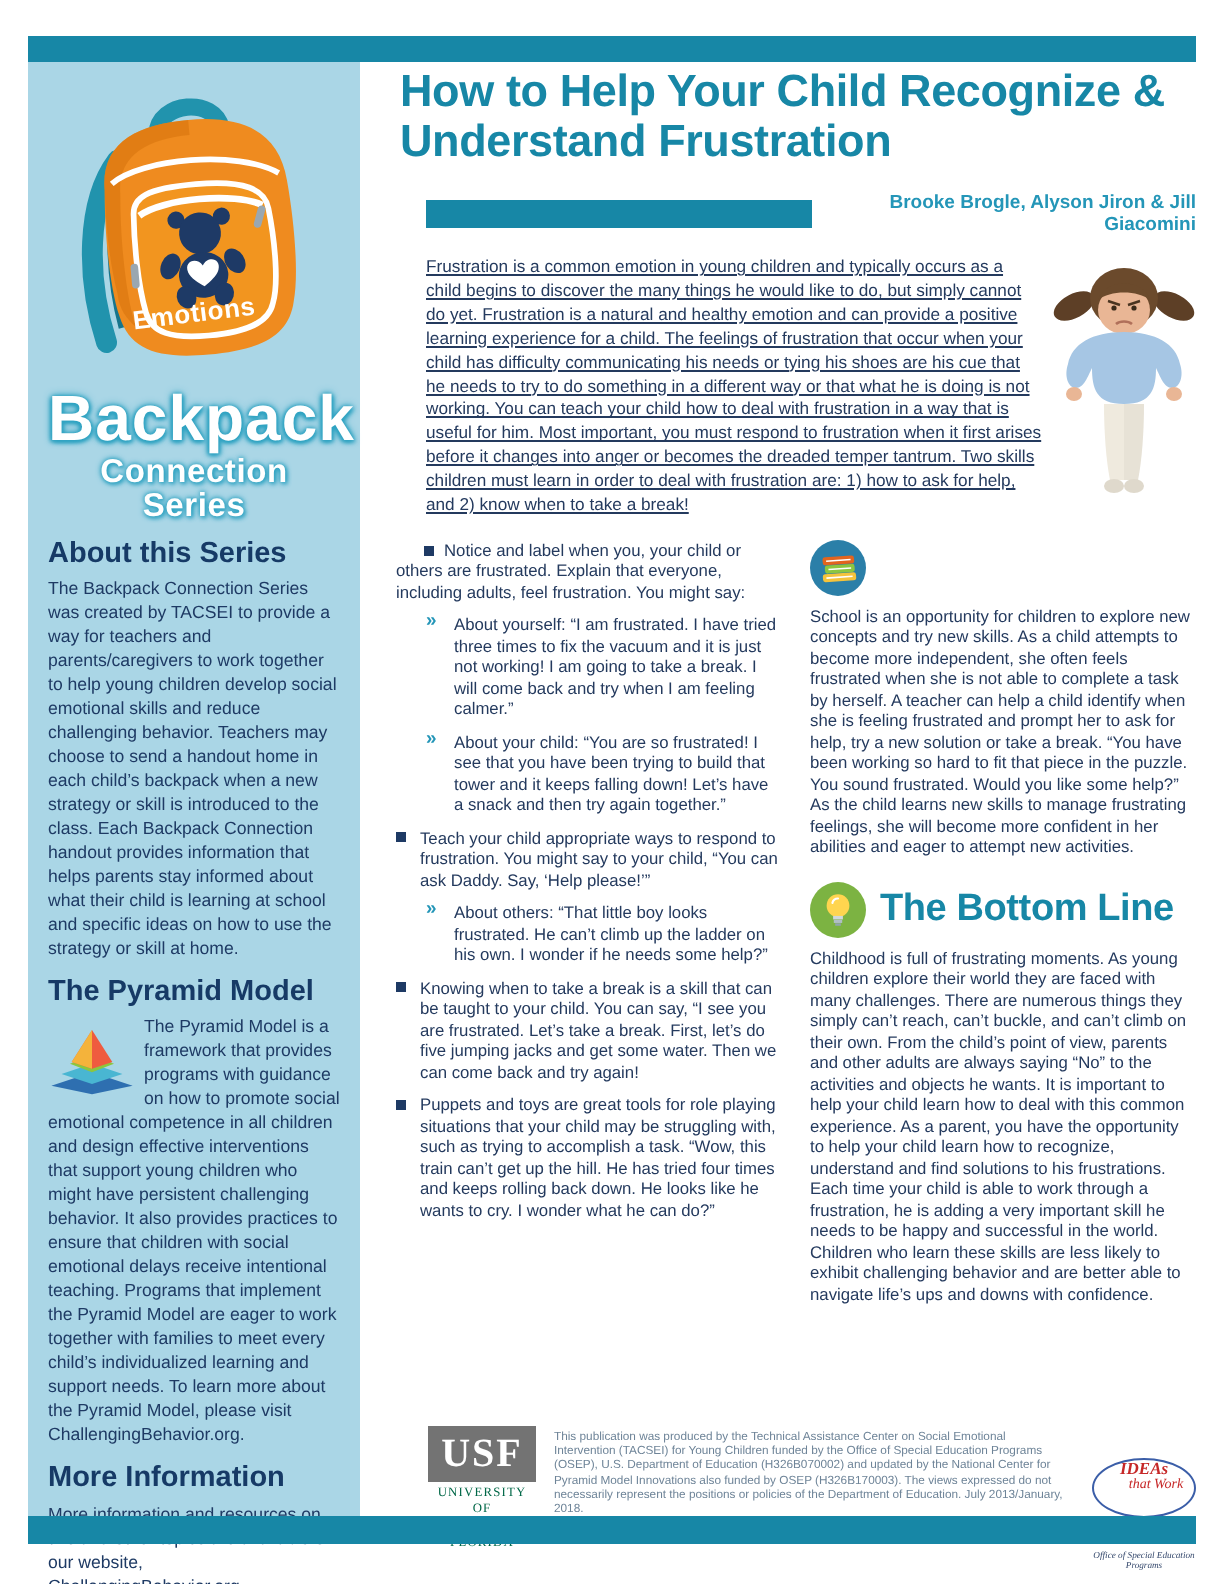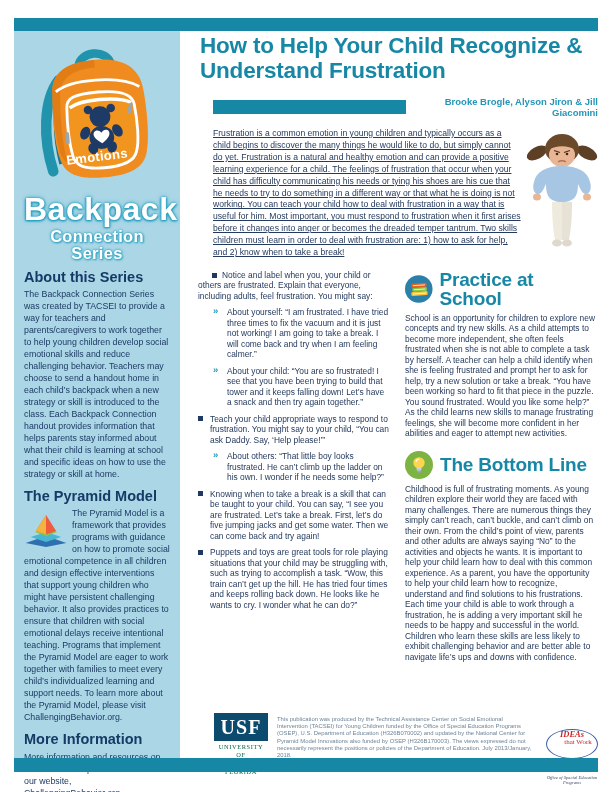--- a/index.html
+++ b/index.html
@@ -43,31 +43,31 @@
   .lead-bullet{text-indent:14px;}
   .sqm{display:inline-block;width:5px;height:5px;background:#1e3a64;margin-right:5px;}
   .hb{position:relative;padding-left:12px;}
   .hb::before{content:"";position:absolute;left:0;top:2.5px;width:5px;height:5px;background:#1e3a64;}
   .sb{position:relative;padding-left:29px;}
   .sb::before{content:"\00BB";position:absolute;left:15px;top:-1px;color:#2496b8;font-weight:bold;font-size:9.5px;}
   .bl-head{margin-top:12px;}
   
   .footer{position:absolute;left:214px;top:713px;width:386px;display:flex;gap:9px;}
   .usf{width:54px;text-align:center;font-family:"Liberation Serif",serif;}
-  .usf-box{width:54px;height:28px;background:#0c4a6e;color:#fff;font-weight:bold;font-size:20px;
+  .usf-box{width:54px;height:28px;background:#737373;color:#fff;font-weight:bold;font-size:20px;
            line-height:28px;letter-spacing:1px;}
   .usf-l{font-size:6.4px;color:#006747;letter-spacing:.6px;line-height:7.5px;margin-top:2px;}
   .notices{width:258px;}
   .notice-bold{font-size:8.2px;font-weight:bold;color:#1d4a6b;line-height:9.5px;margin:0;}
   .notice-small{font-size:5.9px;line-height:7.2px;color:#6e8498;margin:3px 0 0;}
   .ideas{width:56px;text-align:center;font-family:"Liberation Serif",serif;}
   .ideas-oval{width:50px;height:28px;margin:16px auto;border:1.3px solid #3b5ea8;border-radius:50%;
               display:flex;flex-direction:column;line-height:1;}
   .ideas-l1{color:#c62828;font-size:8.5px;font-weight:bold;font-style:italic;}
-  .ideas-l2{color:#c62828;font-size:7px;padding-left:12px;}
+  .ideas-l2{color:#c62828;font-size:7px;font-style:italic;padding-left:12px;}
   .ideas-cap{font-size:4.6px;color:#33476b;margin-top:2px;line-height:5.4px;font-style:italic;}
 </style>
 </head>
 <body>
 
 <div class="page">
 
   <div class="top-bar"></div>
 
   <aside class="sidebar">
@@ -179,21 +179,20 @@
             <circle cx="16" cy="16" r="16" fill="#2b7fa8"></circle>
             <g transform="rotate(-4 16 16)">
               <rect x="7" y="19" width="19" height="4.6" rx="1.5" fill="#f5c33b"></rect>
               <rect x="8.5" y="14.2" width="17" height="4.6" rx="1.5" fill="#8cc63f"></rect>
               <rect x="7.5" y="9.4" width="18" height="4.6" rx="1.5" fill="#e2641e"></rect>
               <line x1="9" y1="21.3" x2="24" y2="21.3" stroke="#fff" stroke-width="0.9"></line>
               <line x1="10.5" y1="16.5" x2="23.5" y2="16.5" stroke="#fff" stroke-width="0.9"></line>
               <line x1="9.5" y1="11.7" x2="23.5" y2="11.7" stroke="#fff" stroke-width="0.9"></line>
             </g>
           </svg>
-          <h2>Practice at School</h2>
         </div>
         <p class="colp">School is an opportunity for children to explore new concepts and try new skills. As a child attempts to become more independent, she often feels frustrated when she is not able to complete a task by herself. A teacher can help a child identify when she is feeling frustrated and prompt her to ask for help, try a new solution or take a break.  “You have been working so hard to fit that piece in the puzzle.  You sound frustrated. Would you like some help?”  As the child learns new skills to manage frustrating feelings, she will become more confident in her abilities and eager to attempt new activities.</p>
 
         <div class="sec-head bl-head">
           <svg viewBox="0 0 32 32" width="28" height="28">
             <circle cx="16" cy="16" r="16" fill="#7cb342"></circle>
             <circle cx="16" cy="13.5" r="6.5" fill="#ffd54f"></circle>
             <path d="M12.8 12 C 13 10.5, 14.5 9.3, 16 9.4" stroke="#fff" stroke-width="1.2" fill="none" stroke-linecap="round"></path>
             <rect x="13.2" y="19.4" width="5.6" height="2" fill="#cfd8dc"></rect>
             <rect x="13.6" y="21.6" width="4.8" height="1.8" fill="#b0bec5"></rect>

